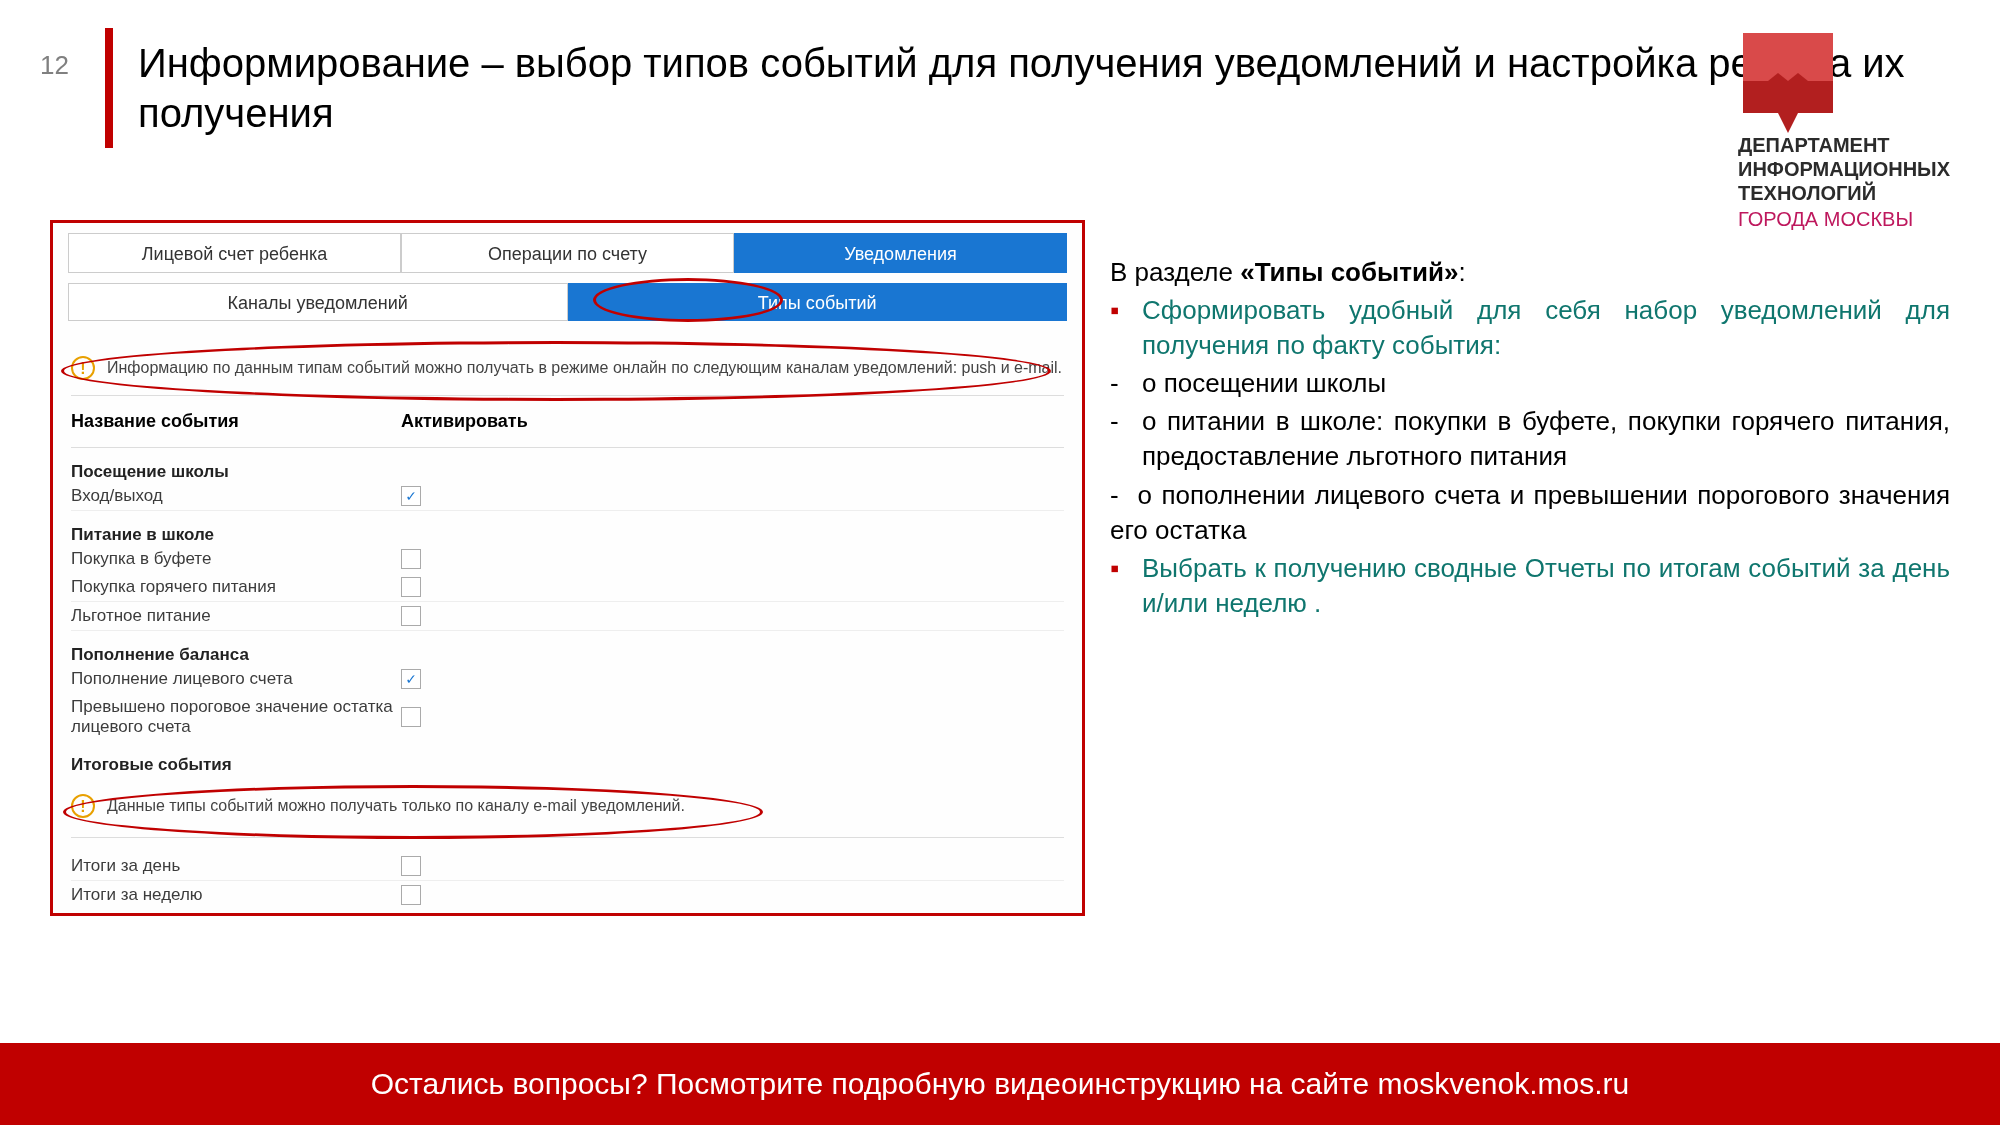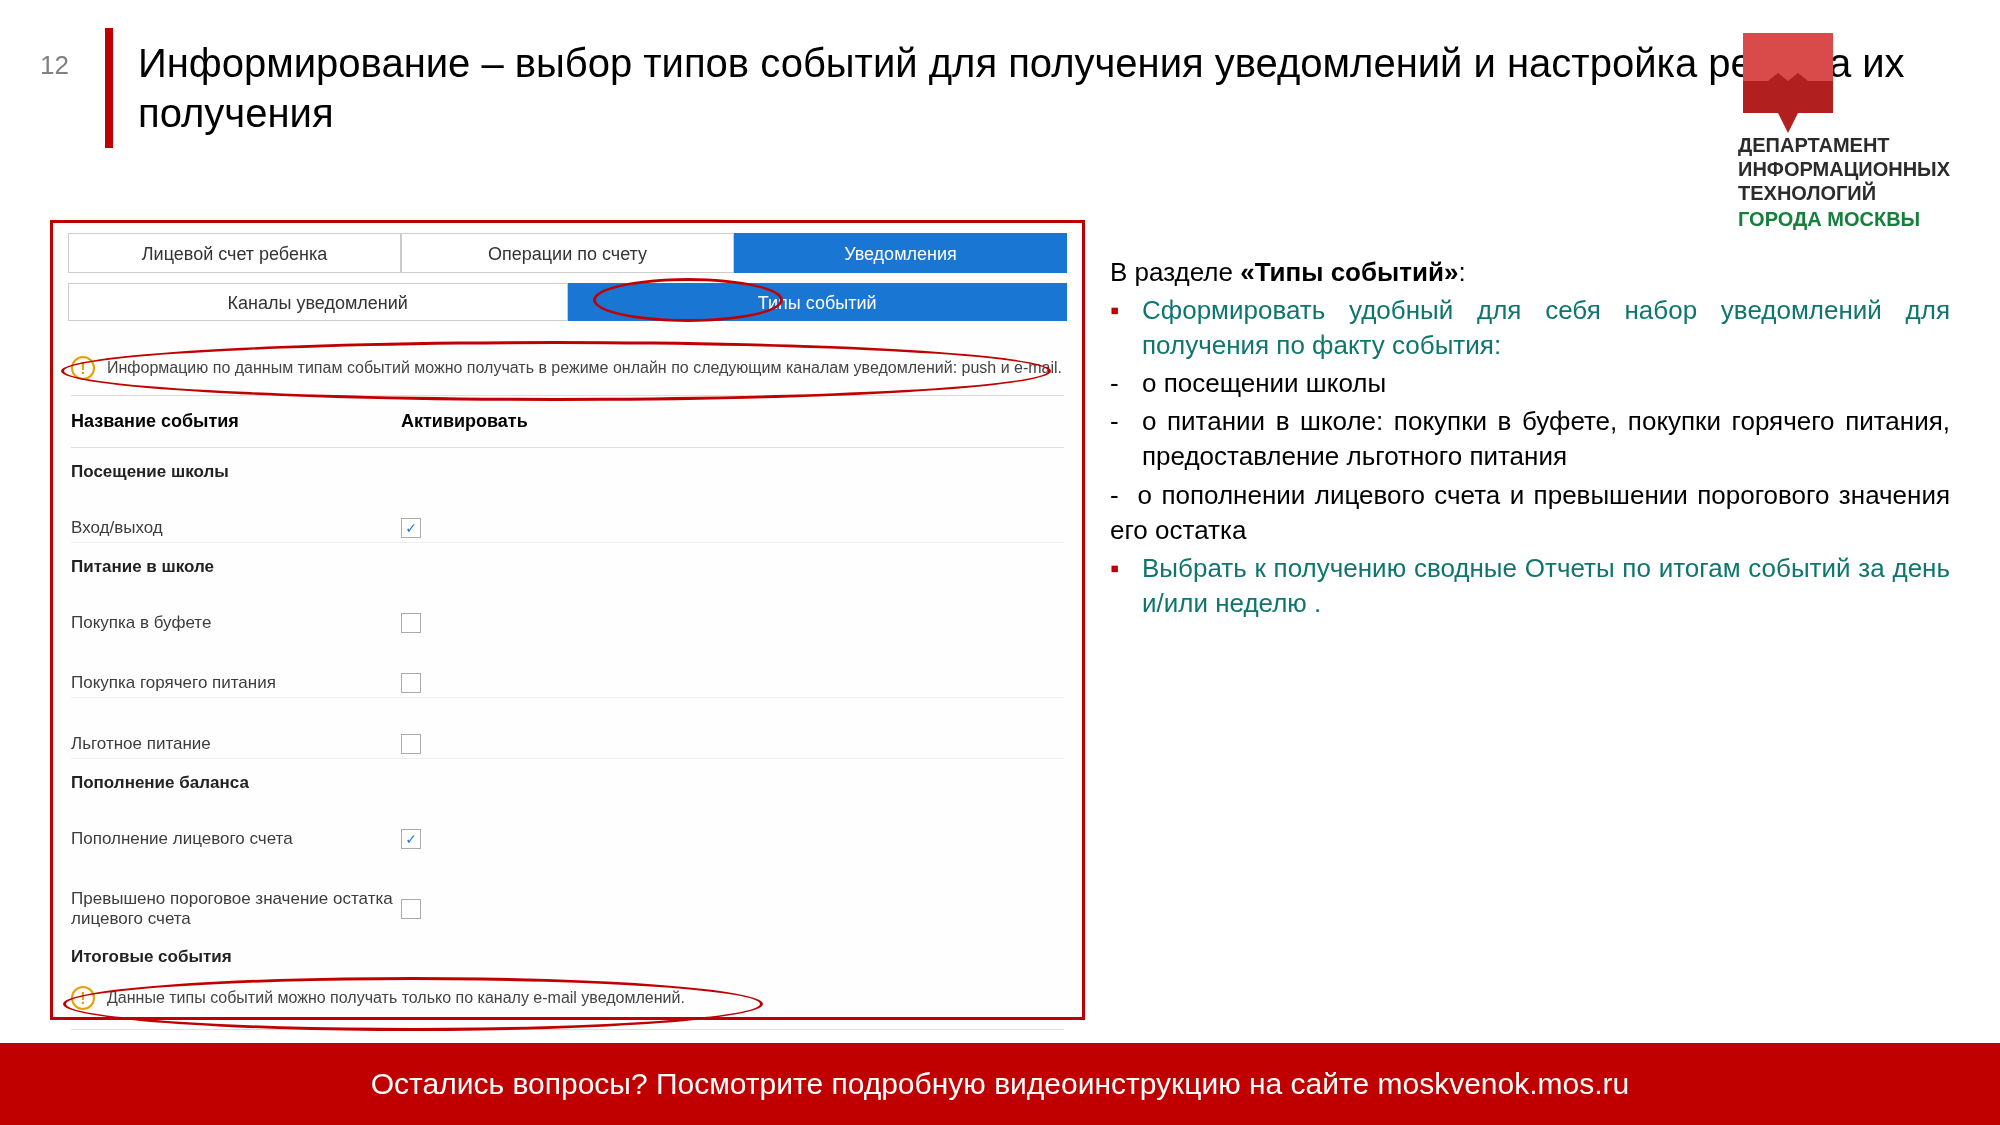--- a/index.html
+++ b/index.html
@@ -36,27 +36,27 @@
   .logo-block {
     position: absolute;
     top: 28px;
     right: 50px;
     display: flex;
     align-items: flex-start;
     flex-direction: column;
   }
   .logo-svg { width: 100px; height: 105px; margin-right: 18px; }
   .logo-text { font-size: 20px; line-height: 1.2; color: #2b2b2b; font-weight: bold; }
-  .logo-text .sub { font-weight: bold; color: #15803d; margin-top: 2px; }
+  .logo-text .sub { font-weight: normal; color: #be185d; margin-top: 2px; }
   .screenshot {
     position: absolute;
     top: 220px;
     left: 50px;
     width: 1035px;
-    height: 800px;
+    height: 696px;
     border: 3px solid #c00000;
     background: #fefefe;
     padding: 0;
   }
   .s-tabs1 { display: flex; height: 50px; padding: 10px 15px 0 15px; gap: 0; }
   .s-tab1 {
     flex: 1;
     border: 1px solid #ccc;
     text-align: center;
     line-height: 40px;
@@ -99,21 +99,21 @@
     color: #e8a000;
     text-align: center;
     line-height: 22px;
     font-size: 16px;
     font-weight: bold;
   }
   .hdr-row { display: flex; border-top: 1px solid #ddd; border-bottom: 1px solid #ddd; padding: 15px 0; margin-top: 10px;}
   .hdr-row .c1 { width: 330px; font-weight: bold; font-size: 18px; }
   .hdr-row .c2 { font-weight: bold; font-size: 18px; }
   .group-title { font-weight: bold; font-size: 17px; color: #222; margin-top: 14px; }
-  .ev-row { display: flex; align-items: center; padding: 4px 0; border-bottom: 1px solid #eee; margin-top: 32px; }
+  .ev-row { display: flex; align-items: center; padding: 4px 0; border-bottom: 1px solid #eee; }
   .ev-row.nb { border-bottom: none; }
   .ev-row .c1 { width: 330px; font-size: 17px; color: #3c3c3c; }
   .cb {
     width: 20px; height: 20px;
     border: 1px solid #aaa;
     background: #fff;
     display: inline-flex;
     align-items: center; justify-content: center;
     font-size: 14px; color: #1976d2;
   }

